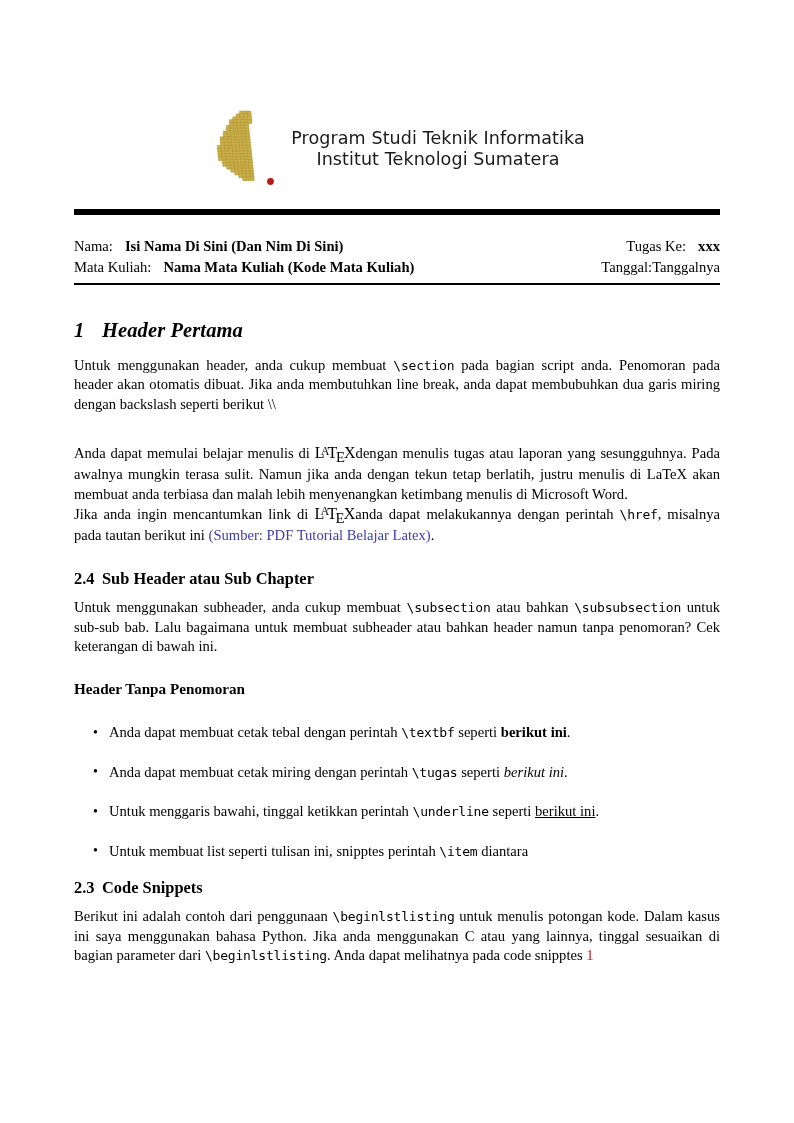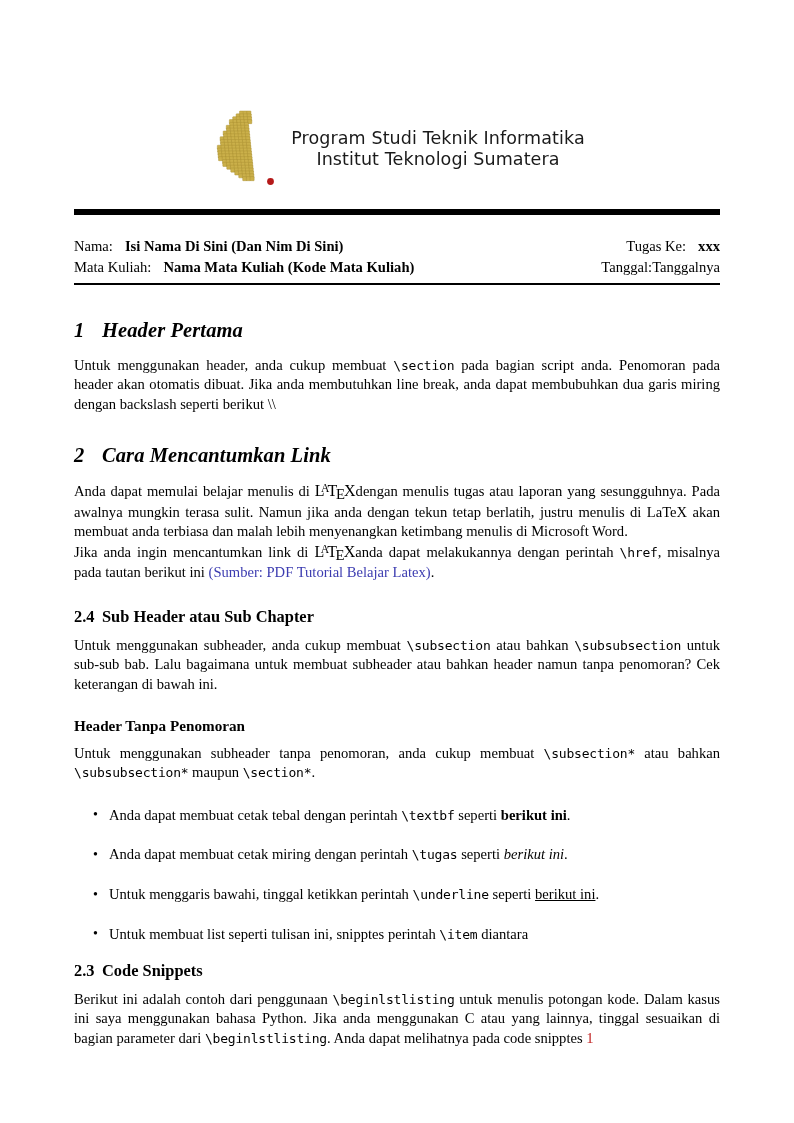--- a/index.html
+++ b/index.html
@@ -390,37 +390,33 @@
 
   <div class="content">
 
     <h1 class="sec">
       <span class="num">1</span><span>Header Pertama</span>
     </h1>
     <p class="body"><span>Untuk menggunakan header, anda cukup membuat </span><span class="tt">\section</span><span> pada bagian script anda. Penomoran pada header akan otomatis dibuat. Jika anda membutuhkan line break, anda dapat membubuhkan dua garis miring dengan backslash seperti berikut \\</span></p>
 
     <div class="spacer-sec"></div>
 
-    <h1 class="sec">
-      <span class="num">2</span><span>Cara Mencantumkan Link</span>
-    </h1>
     <p class="body tight"><span>Anda dapat memulai belajar menulis di </span><span class="latex">L<span class="a">A</span>T<span class="e">E</span>X</span><span>dengan menulis tugas atau laporan yang sesungguhnya. Pada awalnya mungkin terasa sulit. Namun jika anda dengan tekun tetap berlatih, justru menulis di LaTeX akan membuat anda terbiasa dan malah lebih menyenangkan ketimbang menulis di Microsoft Word.</span></p>
     <p class="body"><span>Jika anda ingin mencantumkan link di </span><span class="latex">L<span class="a">A</span>T<span class="e">E</span>X</span><span>anda dapat melakukannya dengan perintah </span><span class="tt">\href</span><span>, misalnya pada tautan berikut ini </span><a class="link" href="#" style="text-decoration:none;">(Sumber: PDF Tutorial Belajar Latex)</a><span>.</span></p>
 
     <div class="spacer-sub"></div>
 
     <h2 class="subsec">
       <span class="num">2.4</span><span>Sub Header atau Sub Chapter</span>
     </h2>
     <p class="body"><span>Untuk menggunakan subheader, anda cukup membuat </span><span class="tt">\subsection</span><span> atau bahkan </span><span class="tt">\subsubsection</span><span> untuk sub-sub bab. Lalu bagaimana untuk membuat subheader atau bahkan header namun tanpa penomoran? Cek keterangan di bawah ini.</span></p>
 
     <div class="spacer-sub2"></div>
 
     <h3 class="subsub">Header Tanpa Penomoran</h3>
-    <p class="body"><span>Untuk menggunakan subheader tanpa penomoran, anda cukup membuat </span><span class="tt">\subsection*</span><span> atau bahkan </span><span class="tt">\subsubsection*</span><span> maupun </span><span class="tt">\section*</span><span>.</span></p>
 
     <div class="spacer-sub2"></div>
 
     <ul class="items">
       <li>
         <span class="bullet">•</span><span>Anda dapat membuat cetak tebal dengan perintah </span><span class="tt">\textbf</span><span> seperti </span><span class="bold">berikut ini</span><span>.</span>
       </li>
       <li>
         <span class="bullet">•</span><span>Anda dapat membuat cetak miring dengan perintah </span><span class="tt">\tugas</span><span> seperti </span><span class="ital">berikut ini</span><span>.</span>
       </li>

